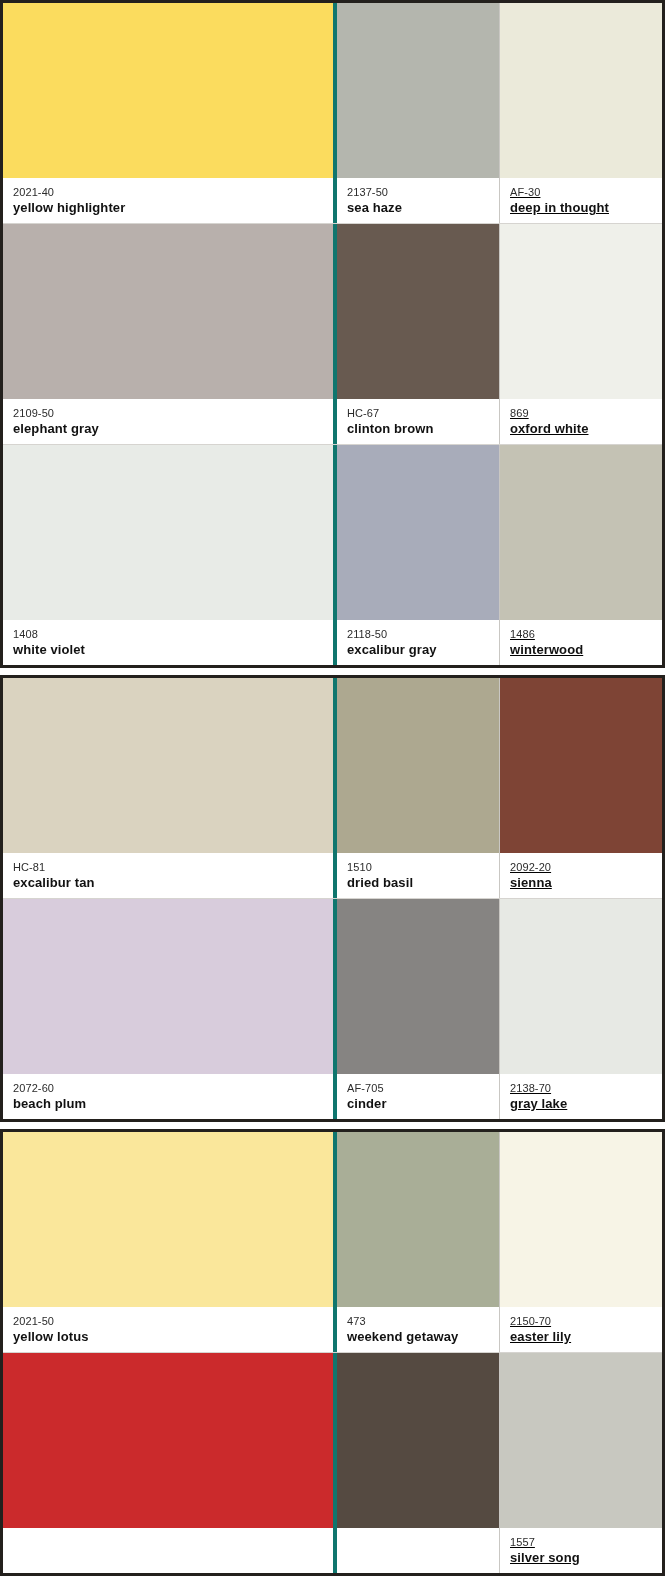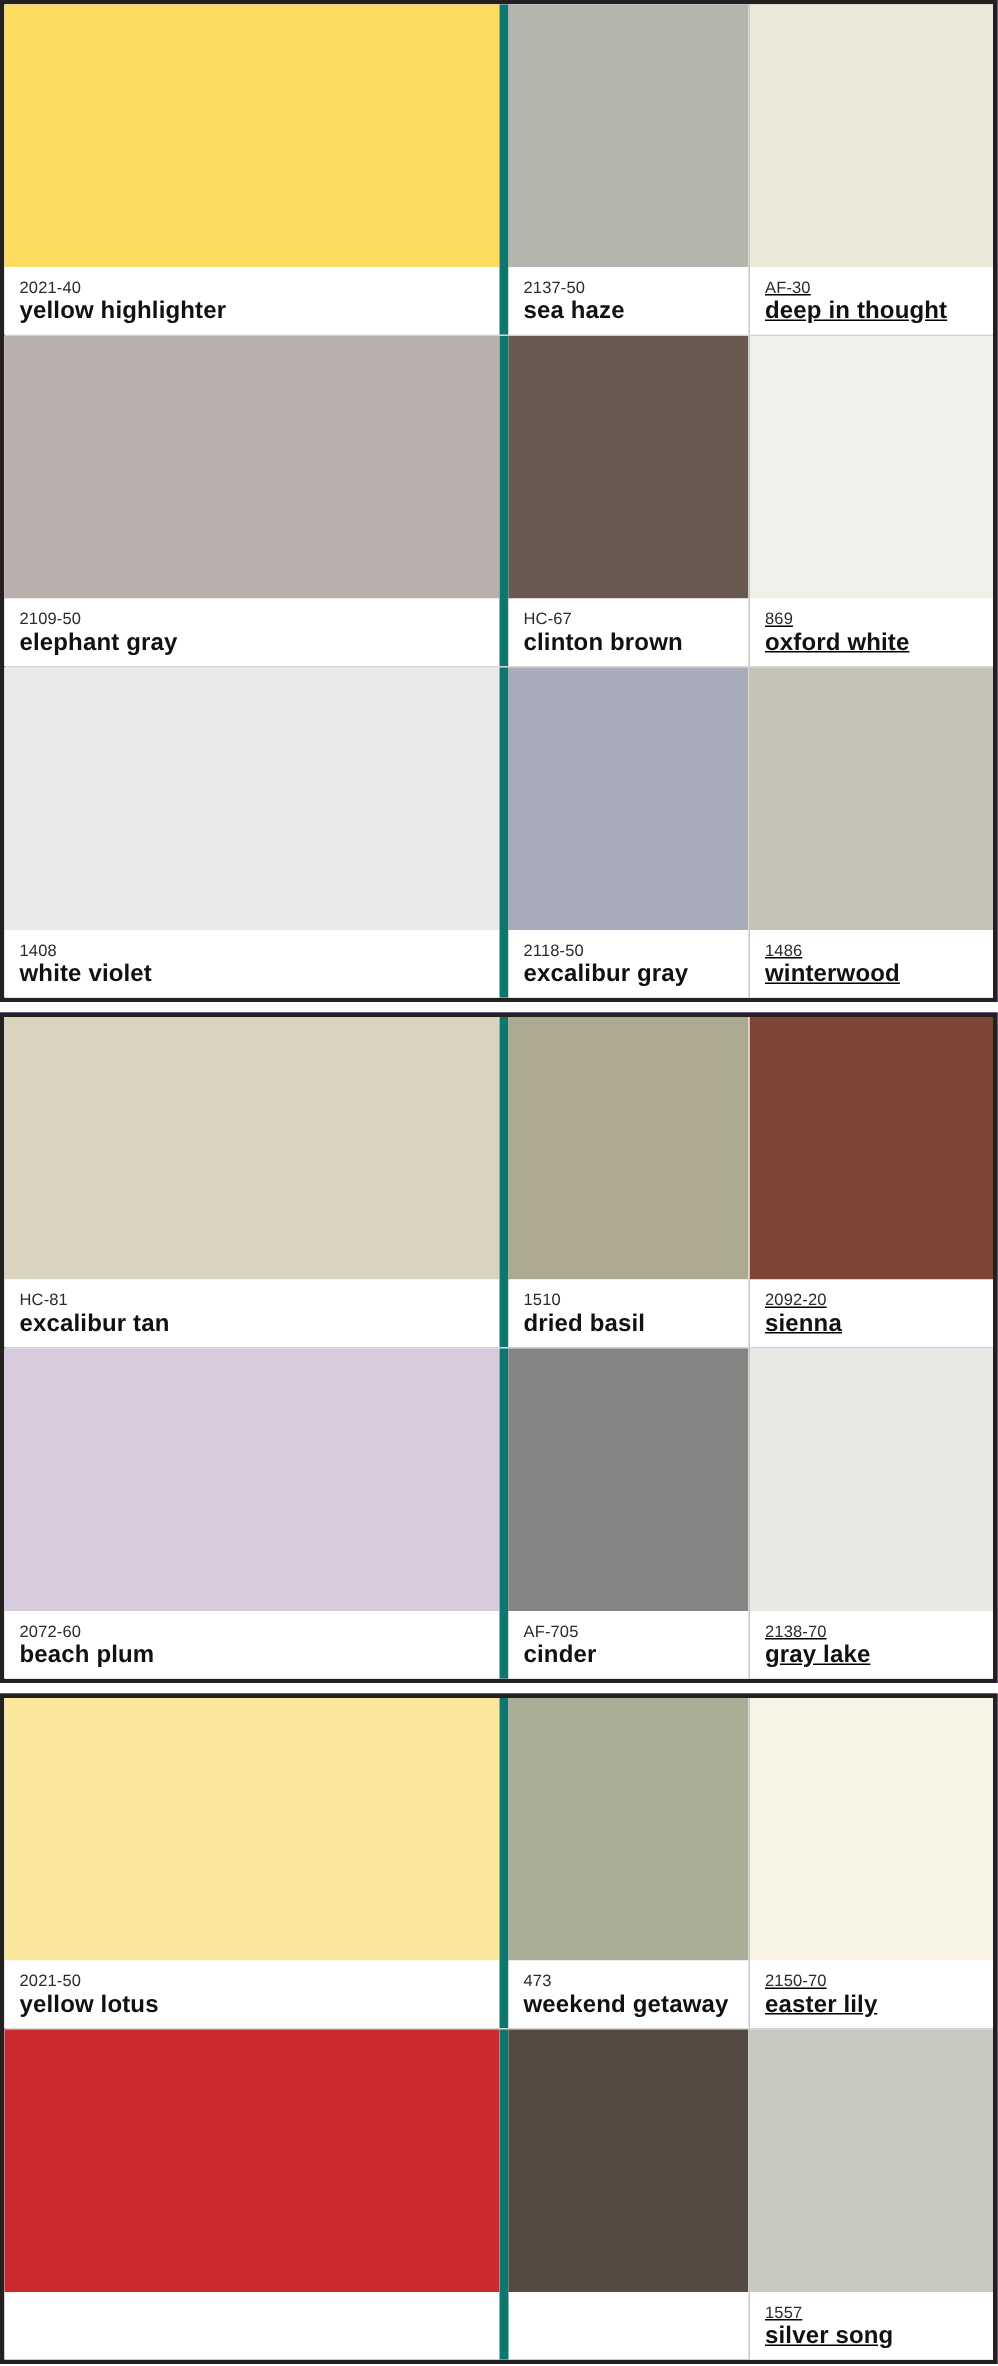--- a/index.html
+++ b/index.html
@@ -18,21 +18,21 @@
   #palette-root {
     width: 665px;
     height: 1577px;
     position: relative;
     background: #ffffff;
   }
 
   .palette-group {
     box-sizing: border-box;
     border: 3px solid #23201d;
-    background: #6d28d9;
+    background: #4d7c0f;
     width: 665px;
     margin: 0;
   }
 
   .group-gap {
     height: 7px;
     background: #ffffff;
     width: 665px;
   }
 
@@ -46,21 +46,21 @@
 
   .swatch-cell {
     box-sizing: border-box;
     position: relative;
     background: #ffffff;
     display: flex;
     flex-direction: column;
   }
 
   .swatch-cell.col0 { flex: 0 0 330px; }
-  .swatch-cell.col1 { flex: 0 0 166px; border-left: 6px solid #0f766e; }
+  .swatch-cell.col1 { flex: 0 0 166px; border-left: 4px solid #0f766e; }
   .swatch-cell.col2 { flex: 1 1 auto;  border-left: 1px solid #c9c7c3; text-decoration: underline; }
 
   .swatch-chip {
     height: 175px;
     width: 100%;
     display: block;
   }
 
   .swatch-meta {
     padding: 7px 0 0 10px;
@@ -72,21 +72,21 @@
   .swatch-code {
     font-size: 11px;
     line-height: 14px;
     color: #2b2b2b;
     font-weight: normal;
     letter-spacing: 0.1px;
     font-family: "Liberation Sans", sans-serif;
   }
 
   .swatch-name {
-    font-size: 16px;
+    font-size: 13px;
     line-height: 15px;
     color: #111111;
     font-weight: bold;
     letter-spacing: 0.1px;
     font-family: "Liberation Sans", sans-serif;
     margin-top: 1px;
   }
 
   .row-divider {
     height: 1px;

